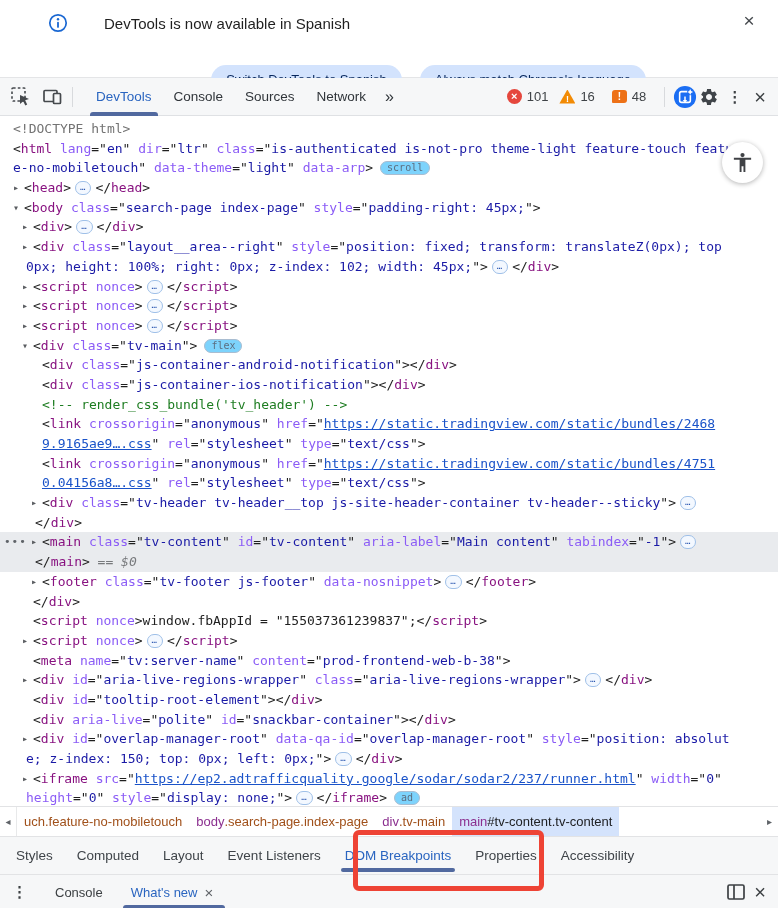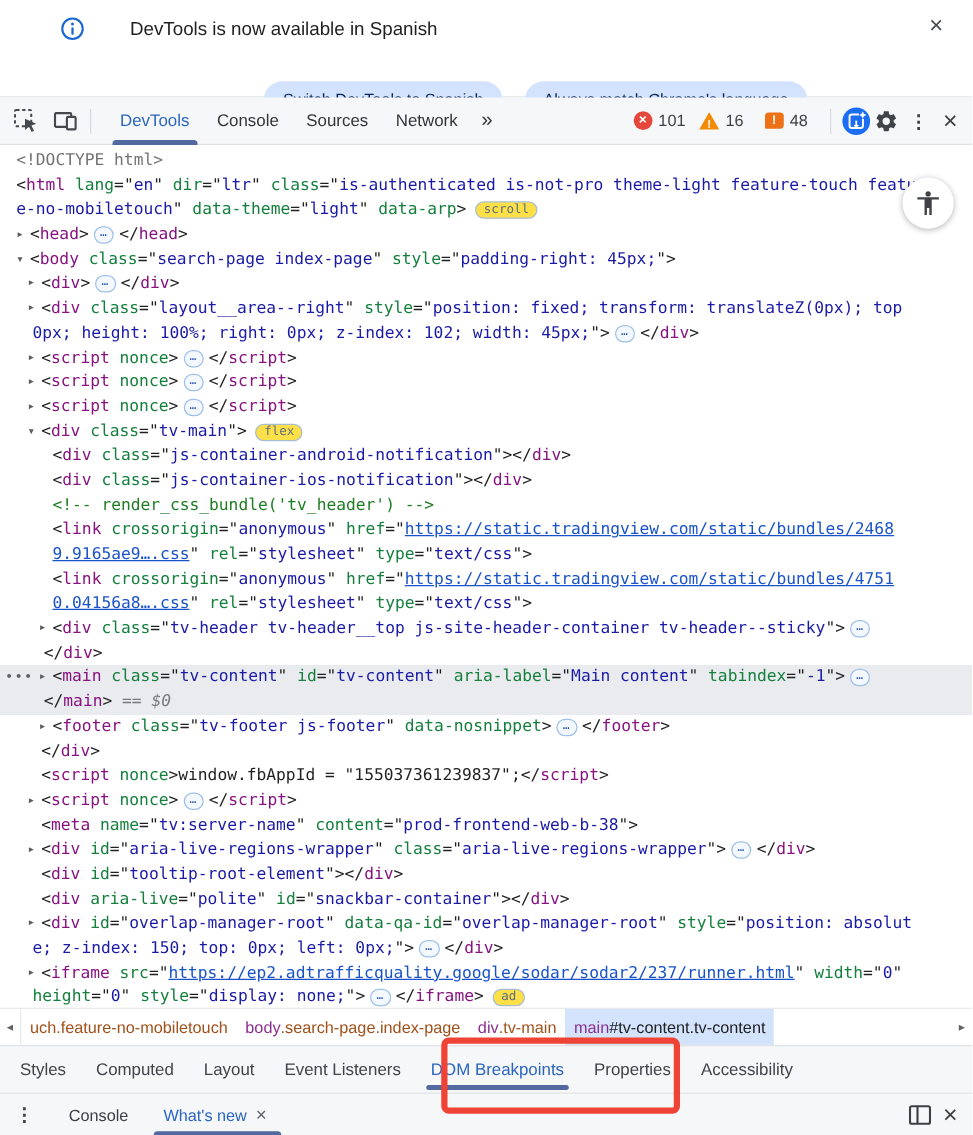--- a/index.html
+++ b/index.html
@@ -44,28 +44,28 @@
   .kebab { font-size:15px; color:#3c4043; padding:0 6px; cursor:pointer; font-weight:bold; }
   .xclose { font-size:20px; color:#3c4043; padding:0 2px 0 6px; cursor:pointer; line-height:1; }
 
   
   .tree { height:690px; background:#fff; font-family:"DejaVu Sans Mono", monospace;
     font-size:13px; color:#1f1f1f; padding-top:3px; overflow:hidden; position:relative; }
   .line { height:19.7px; line-height:19.7px; white-space:pre; position:relative; }
   .line.sel { background:#e9ebee; }
   .arrow { position:absolute; font-size:10px; color:#5a5d61; top:0; }
   .gut { position:absolute; left:4px; top:0; color:#5f6368; font-size:11px; letter-spacing:1px; }
-  .tk-p { color:#1f1f1f; } .tk-t { color:#881280; } .tk-a { color:#15803d; }
+  .tk-p { color:#1f1f1f; } .tk-t { color:#881280; } .tk-a { color:#8b5cf6; }
   .tk-v { color:#1a1aa6; } .tk-g { color:#737373; } .tk-c { color:#1e7d22; }
   .tk-l { color:#1a53c9; text-decoration:underline; }
   .tk-i { color:#77797c; font-style:italic; }
   .pill-e { display:inline-block; vertical-align:2px; background:#f3f8ff; border:1px solid #9fc0e8;
     color:#2a56b0; border-radius:8px; font-size:9px; line-height:9px; padding:1px 4px 2px;
     margin:0 4px; letter-spacing:1px; cursor:pointer; }
-  .pill-b { display:inline-block; vertical-align:1px; background:#fde047; border:1px solid #a9bdd1;
+  .pill-b { display:inline-block; vertical-align:1px; background:#7dd3fc; border:1px solid #a9bdd1;
     color:#5c6e80; border-radius:8px; font-size:10px; line-height:12px; padding:0 6px;
     margin-left:7px; cursor:pointer; }
 
   
   .a11y-fab { position:absolute; left:722px; top:142px; width:41px; height:41px; border-radius:50%;
     background:#fff; box-shadow:0 1px 5px rgba(0,0,0,.3); display:flex; align-items:center;
     justify-content:center; z-index:30; cursor:pointer; }
 
   
   .crumbs { height:30px; border-top:1px solid #e2e3e5; background:#fff; display:flex;

